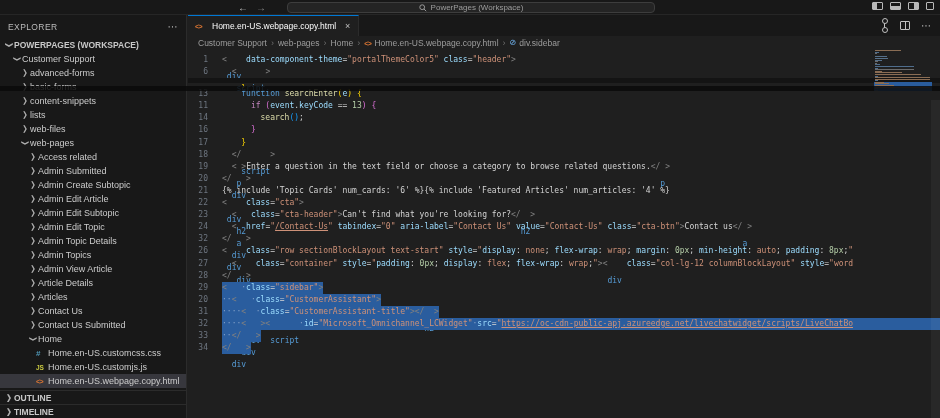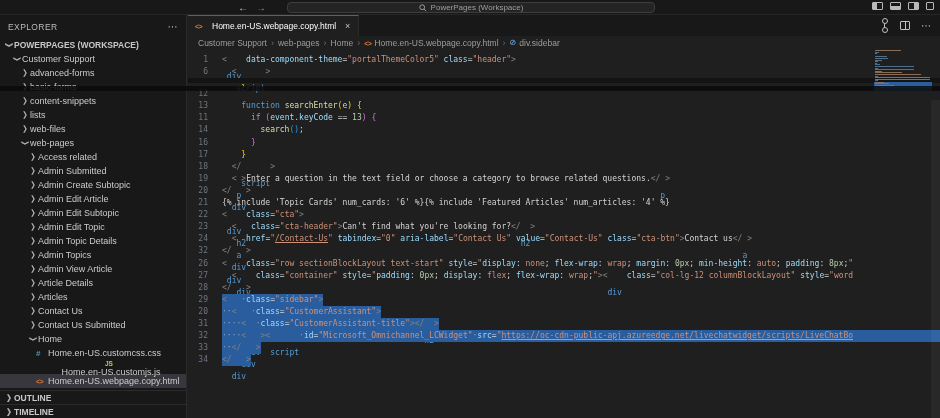--- a/index.html
+++ b/index.html
@@ -220,21 +220,21 @@
           <span>Contact Us Submitted</span>
         </div>
         <div class="trow" style="padding-left: 28px;">
           <span class="chev open">❯</span>
           <span>Home</span>
         </div>
         <div class="trow" style="padding-left: 36px;">
           <span class="ficon css">#</span>
           <span>Home.en-US.customcss.css</span>
         </div>
-        <div class="trow" style="padding-left: 36px; flex-direction: column;">
+        <div class="trow" style="padding-left: 36px;">
           <span class="ficon js">JS</span>
           <span>Home.en-US.customjs.js</span>
         </div>
         <div class="trow selected" style="padding-left: 36px;">
           <span class="ficon html">&lt;&gt;</span>
           <span>Home.en-US.webpage.copy.html</span>
         </div>
       </div>
     <div class="sect" style="top:375px;">
       <span class="chev">❯</span>
@@ -279,21 +279,20 @@
         <span class="bsep">›</span>
         <span class="bc-item">
           <span class="bicon-sym">⊘</span>
           <span>div.sidebar</span>
         </span>
       </div>
     <div id="code">
         <div class="crow"><span class="gut">1</span><span class="lc"><span class="tk-p">&lt;</span><span class="tk-t">div</span><span class="tk-a"> data-component-theme</span><span class="tk-o">=</span><span class="tk-s">"portalThemeColor5"</span><span class="tk-a"> class</span><span class="tk-o">=</span><span class="tk-s">"header"</span><span class="tk-p">&gt;</span></span></div>
         <div class="crow"><span class="gut">6</span><span class="lc"><span class="tk-w">  </span><span class="tk-p">&lt;</span><span class="tk-t">script</span><span class="tk-p">&gt;</span></span></div>
         <div class="crow seamrow"><div class="seamband"></div><div class="seamclip"><span class="gut"></span><span class="lc"><span class="tk-w">    </span><span class="tk-b1">}</span></span></div></div>
-        <div class="crow"><span class="gut">12</span><span class="lc"></span></div>
         <div class="crow"><span class="gut">13</span><span class="lc"><span class="tk-w">    </span><span class="tk-kb">function </span><span class="tk-fn">searchEnter</span><span class="tk-b1">(</span><span class="tk-v">e</span><span class="tk-b1">) </span><span class="tk-b1">{</span></span></div>
         <div class="crow"><span class="gut">11</span><span class="lc"><span class="tk-w">      </span><span class="tk-kw">if </span><span class="tk-b2">(</span><span class="tk-v">event</span><span class="tk-o">.</span><span class="tk-v">keyCode</span><span class="tk-o"> == </span><span class="tk-n">13</span><span class="tk-b2">) </span><span class="tk-b2">{</span></span></div>
         <div class="crow"><span class="gut">14</span><span class="lc"><span class="tk-w">        </span><span class="tk-fn">search</span><span class="tk-b3">()</span><span class="tk-o">;</span></span></div>
         <div class="crow"><span class="gut">16</span><span class="lc"><span class="tk-w">      </span><span class="tk-b2">}</span></span></div>
         <div class="crow"><span class="gut">17</span><span class="lc"><span class="tk-w">    </span><span class="tk-b1">}</span></span></div>
         <div class="crow"><span class="gut">18</span><span class="lc"><span class="tk-w">  </span><span class="tk-p">&lt;/</span><span class="tk-t">script</span><span class="tk-p">&gt;</span></span></div>
         <div class="crow"><span class="gut">19</span><span class="lc"><span class="tk-w">  </span><span class="tk-p">&lt;</span><span class="tk-t">p</span><span class="tk-p">&gt;</span><span class="tk-x">Enter a question in the text field or choose a category to browse related questions.</span><span class="tk-p">&lt;/</span><span class="tk-t">p</span><span class="tk-p">&gt;</span></span></div>
         <div class="crow"><span class="gut">20</span><span class="lc"><span class="tk-p">&lt;/</span><span class="tk-t">div</span><span class="tk-p">&gt;</span></span></div>
         <div class="crow"><span class="gut">21</span><span class="lc"><span class="tk-x">{% include 'Topic Cards' num_cards: '6' %}{% include 'Featured Articles' num_articles: '4' %}</span></span></div>
         <div class="crow"><span class="gut">22</span><span class="lc"><span class="tk-p">&lt;</span><span class="tk-t">div</span><span class="tk-a"> class</span><span class="tk-o">=</span><span class="tk-s">"cta"</span><span class="tk-p">&gt;</span></span></div>

